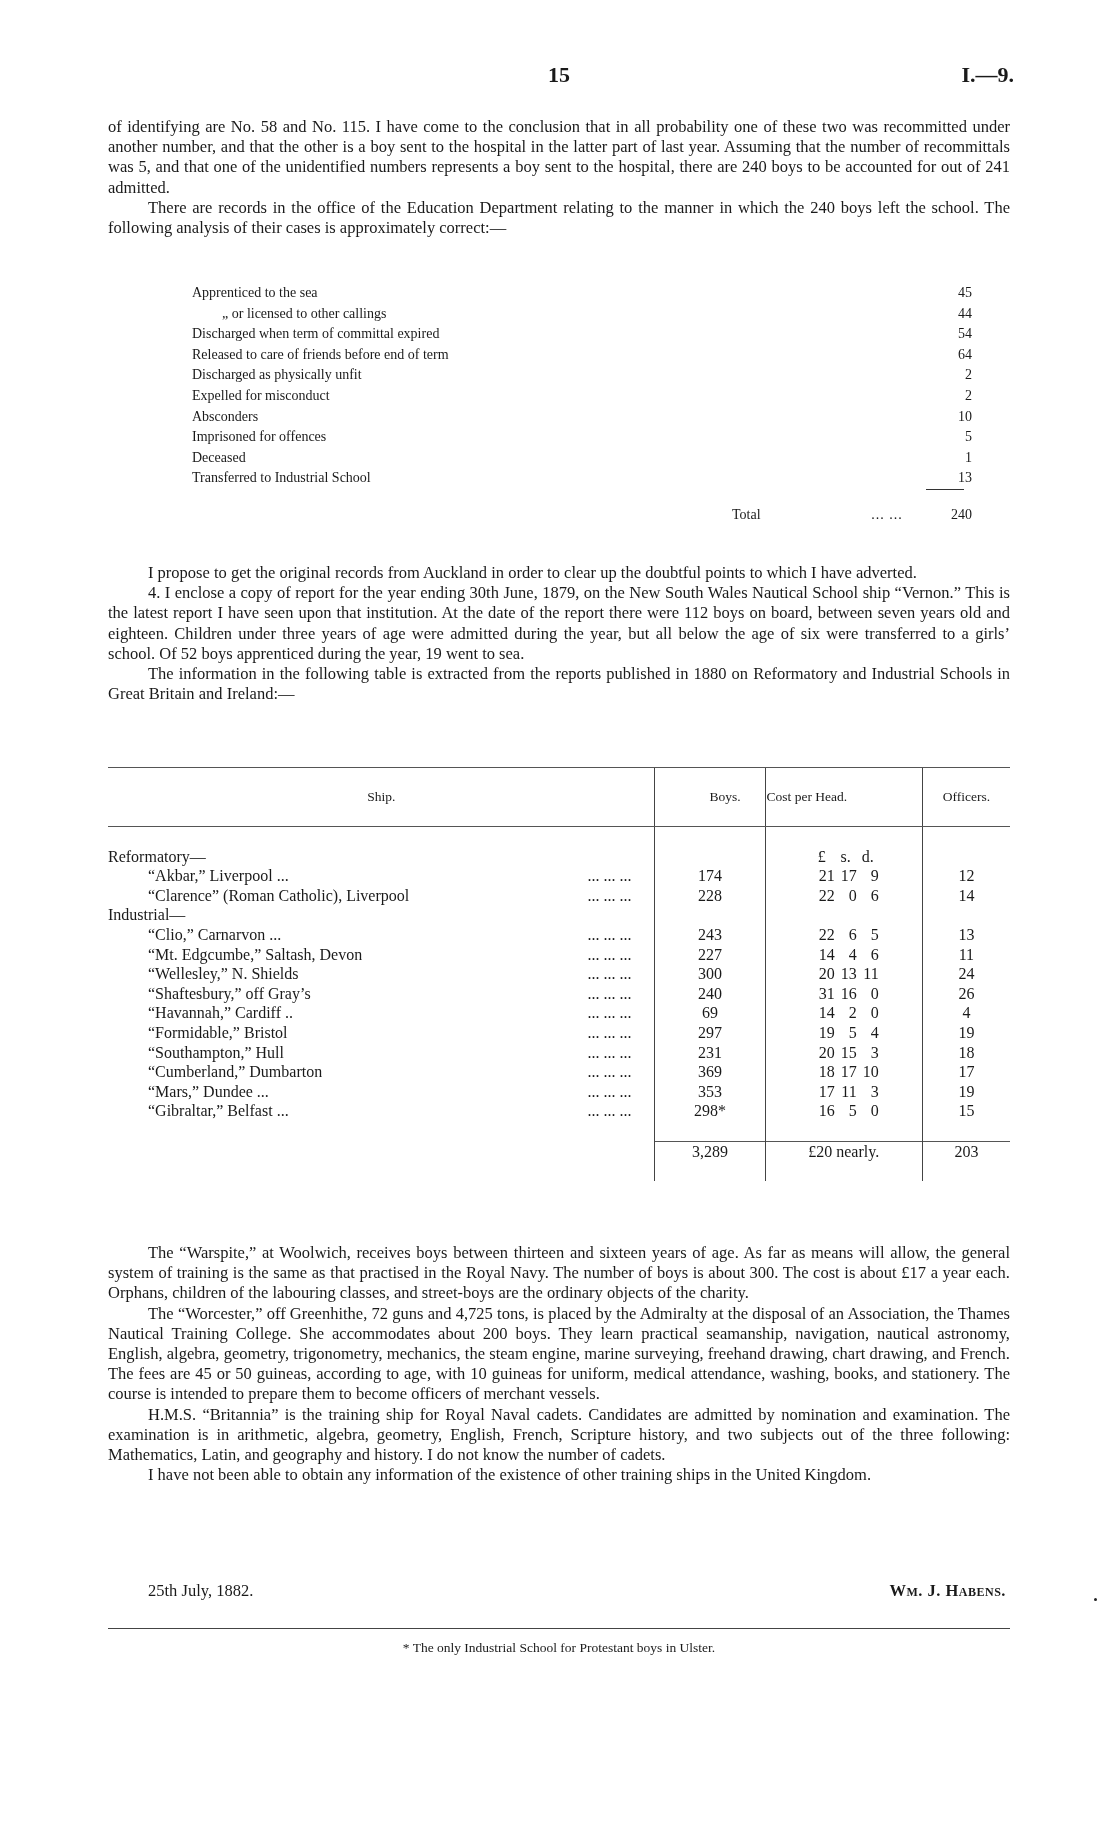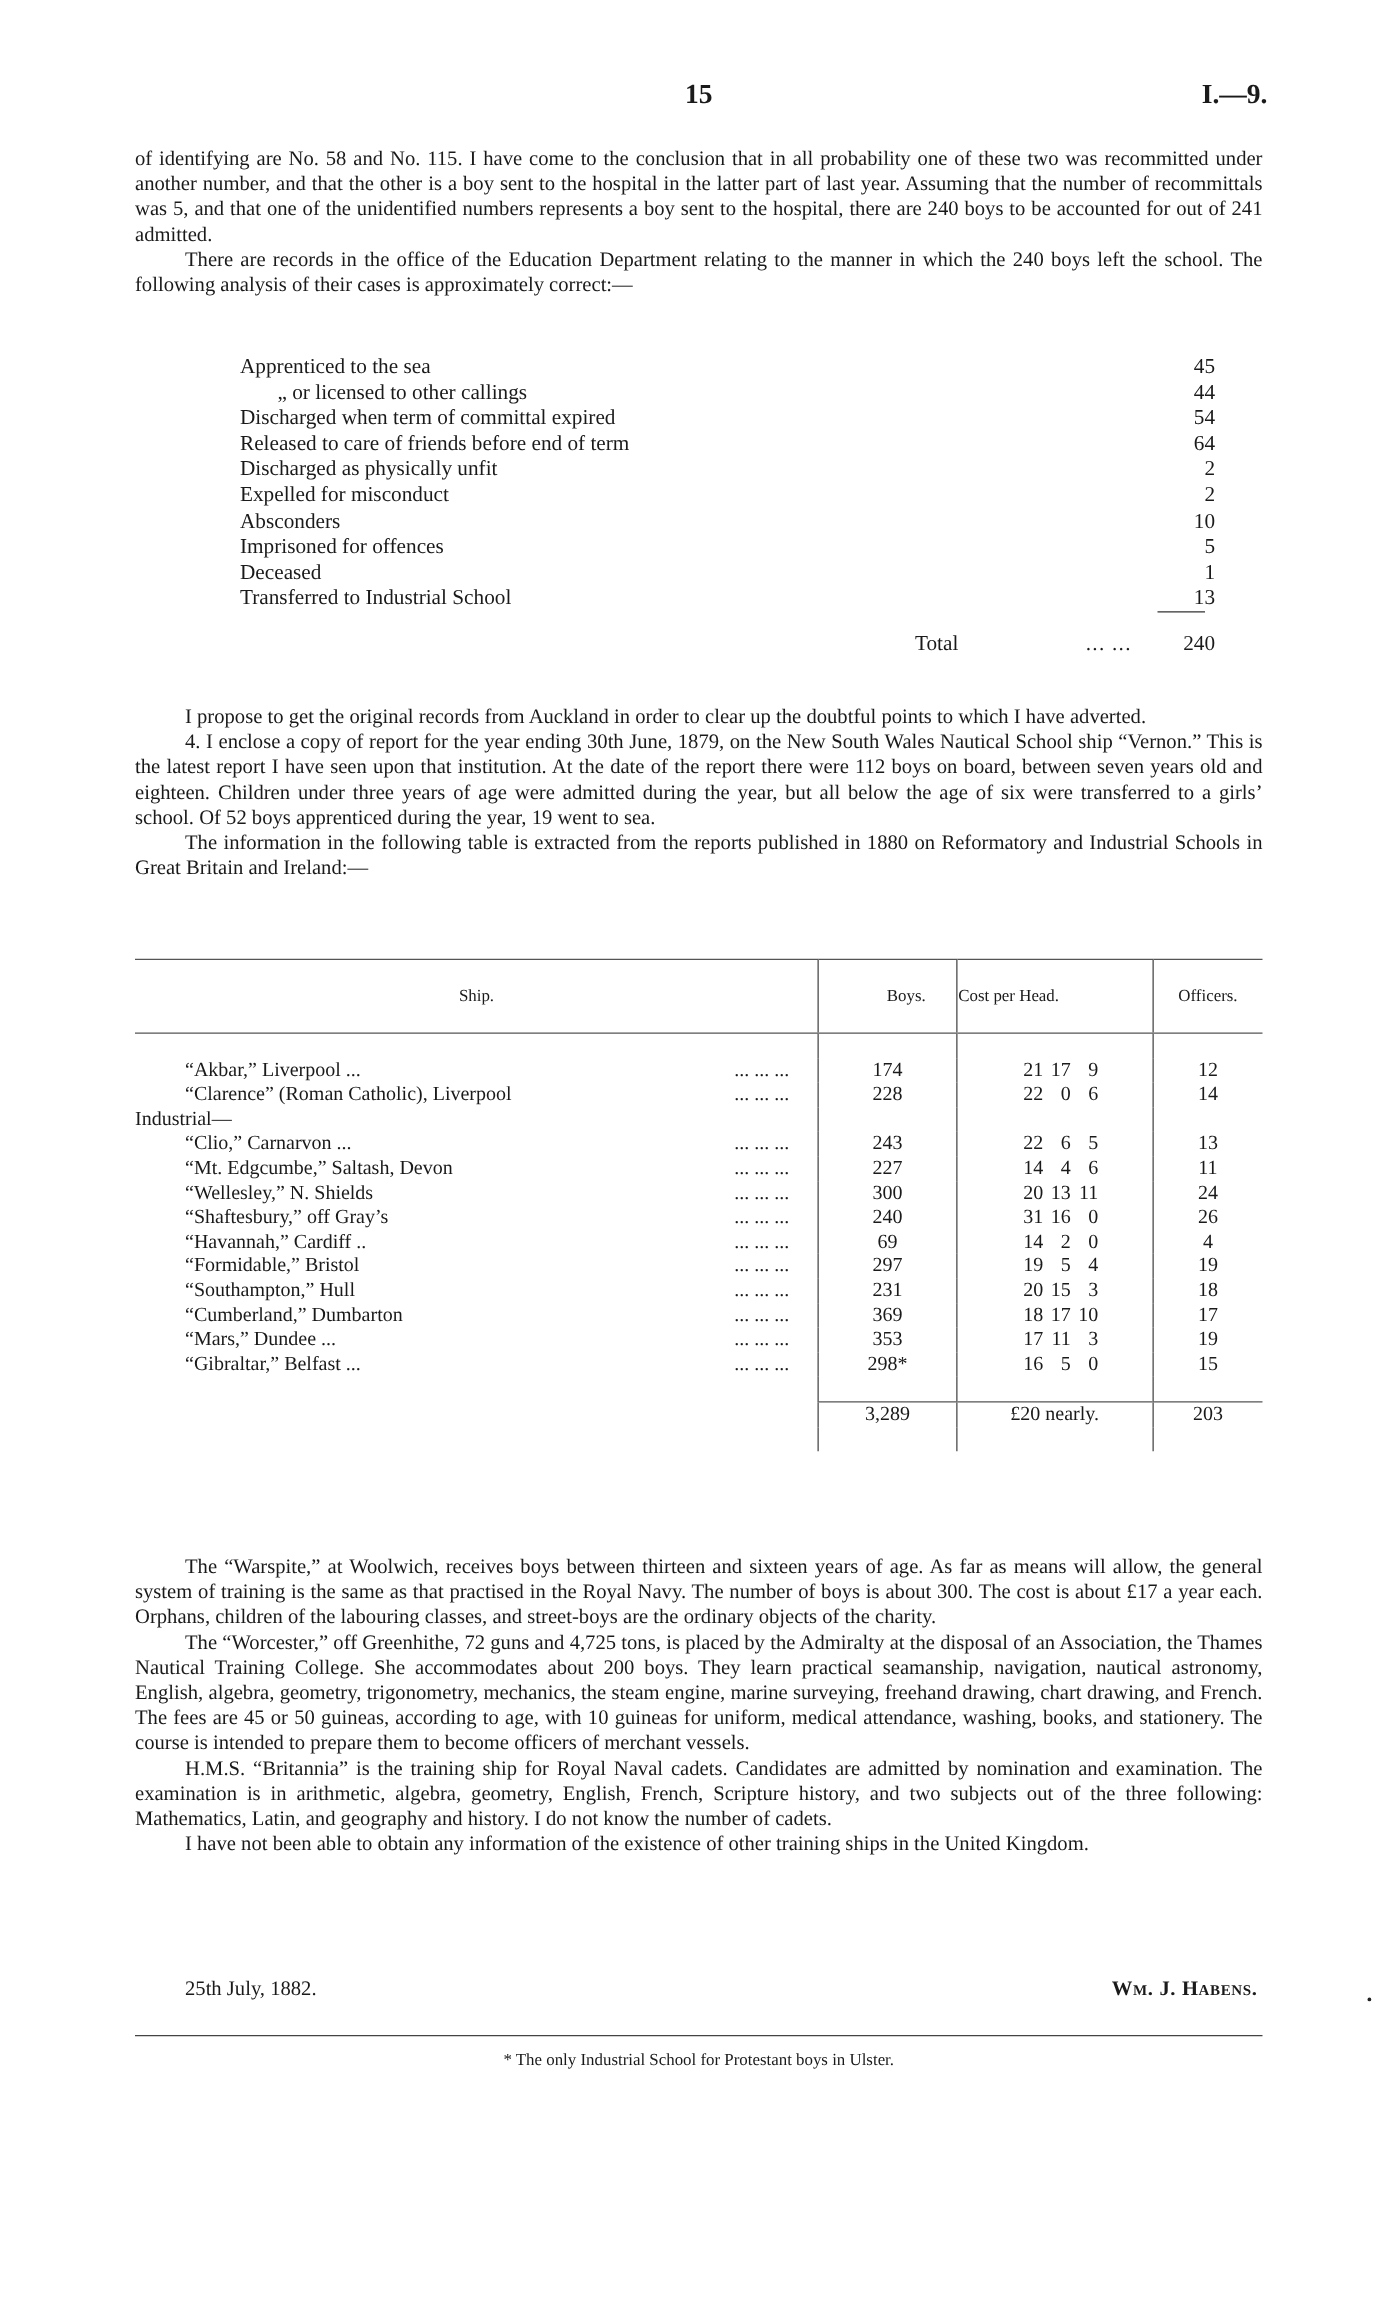--- a/index.html
+++ b/index.html
@@ -6,21 +6,21 @@
   body { width: 1114px; height: 1839px; position: relative; overflow: hidden;
          font-family: "Liberation Serif", "DejaVu Serif", serif; color: #1a1a1a; }
   .page { position: absolute; left: 0; top: 0; width: 1114px; height: 1839px; }
   .header { position: absolute; top: 62px; left: 0; width: 1114px; height: 30px; }
   .page-num { position: absolute; left: 548px; top: 0; font-size: 22px; font-weight: bold; }
   .doc-ref { position: absolute; right: 100px; top: 0; font-size: 22px; font-weight: bold; }
   .text-block { position: absolute; left: 108px; width: 902px; font-size: 16.5px; line-height: 20.2px;
                 text-align: justify; }
   .text-block p { margin: 0; }
   .indent { text-indent: 40px; }
-  .analysis { position: absolute; left: 192px; top: 283px; width: 780px; font-size: 17px; }
+  .analysis { position: absolute; left: 192px; top: 283px; width: 780px; font-size: 14px; }
   .a-row { display: flex; height: 20.6px; line-height: 20.6px; }
   .a-label { flex: 1; white-space: nowrap; }
   .a-label.ditto { padding-left: 30px; }
   .a-dots { width: 90px; text-align: center; letter-spacing: 1px; }
   .a-val { width: 40px; text-align: right; }
   .a-total-rule { position: absolute; right: 8px; width: 38px; border-top: 1px solid #333; }
   .a-total { display: flex; justify-content: flex-end; height: 24px; line-height: 24px; margin-top: 14px; }
   .a-total .t-label { width: 110px; }
   .a-total .a-dots { width: 90px; }
   table.ships { position: absolute; left: 108px; top: 767px; width: 902px; border-collapse: collapse;
@@ -131,20 +131,32 @@
       </tr>
     </thead>
     <tbody>
       <tr class="spacer">
           <td class="c-ship"></td>
           <td class="c-boys"></td>
           <td class="c-cost"></td>
           <td class="c-off"></td>
         </tr>
       <tr>
+        <td class="c-ship cat">Reformatory—</td>
+        <td class="c-boys"></td>
+        <td class="c-cost">
+            <div class="lsd lsd-head">
+              <span class="l">£</span>
+              <span class="s">s.</span>
+              <span class="d">d.</span>
+            </div>
+          </td>
+        <td class="c-off"></td>
+      </tr>
+      <tr>
         <td class="c-ship">
             <div class="ship-name">
               <span class="nm">“Akbar,” Liverpool ...</span>
               <span class="dt">...          ...          ...</span>
             </div>
           </td>
         <td class="c-boys">174</td>
         <td class="c-cost">
             <div class="lsd">
               <span class="l">21</span>

